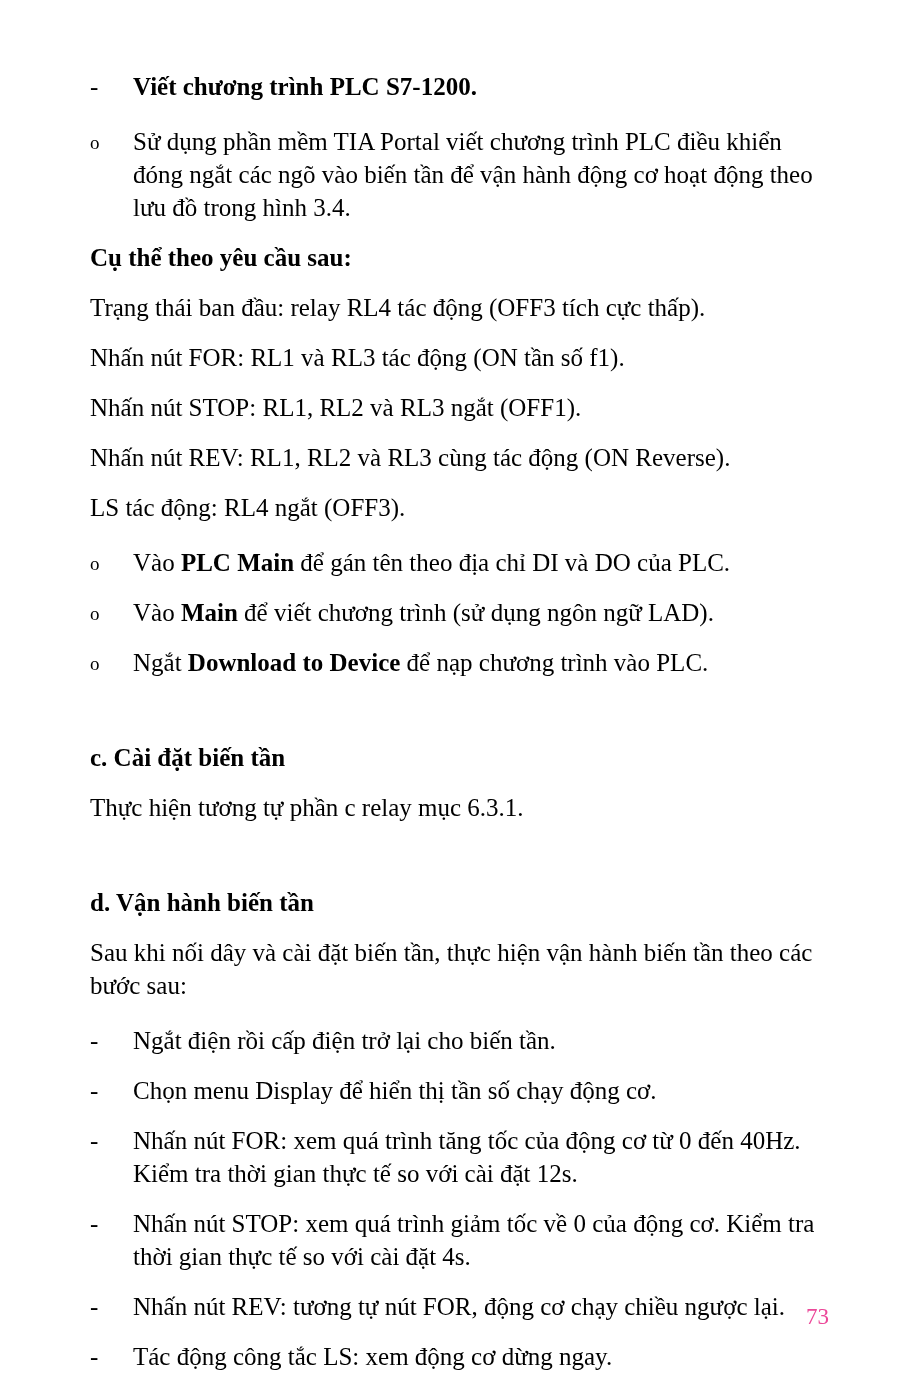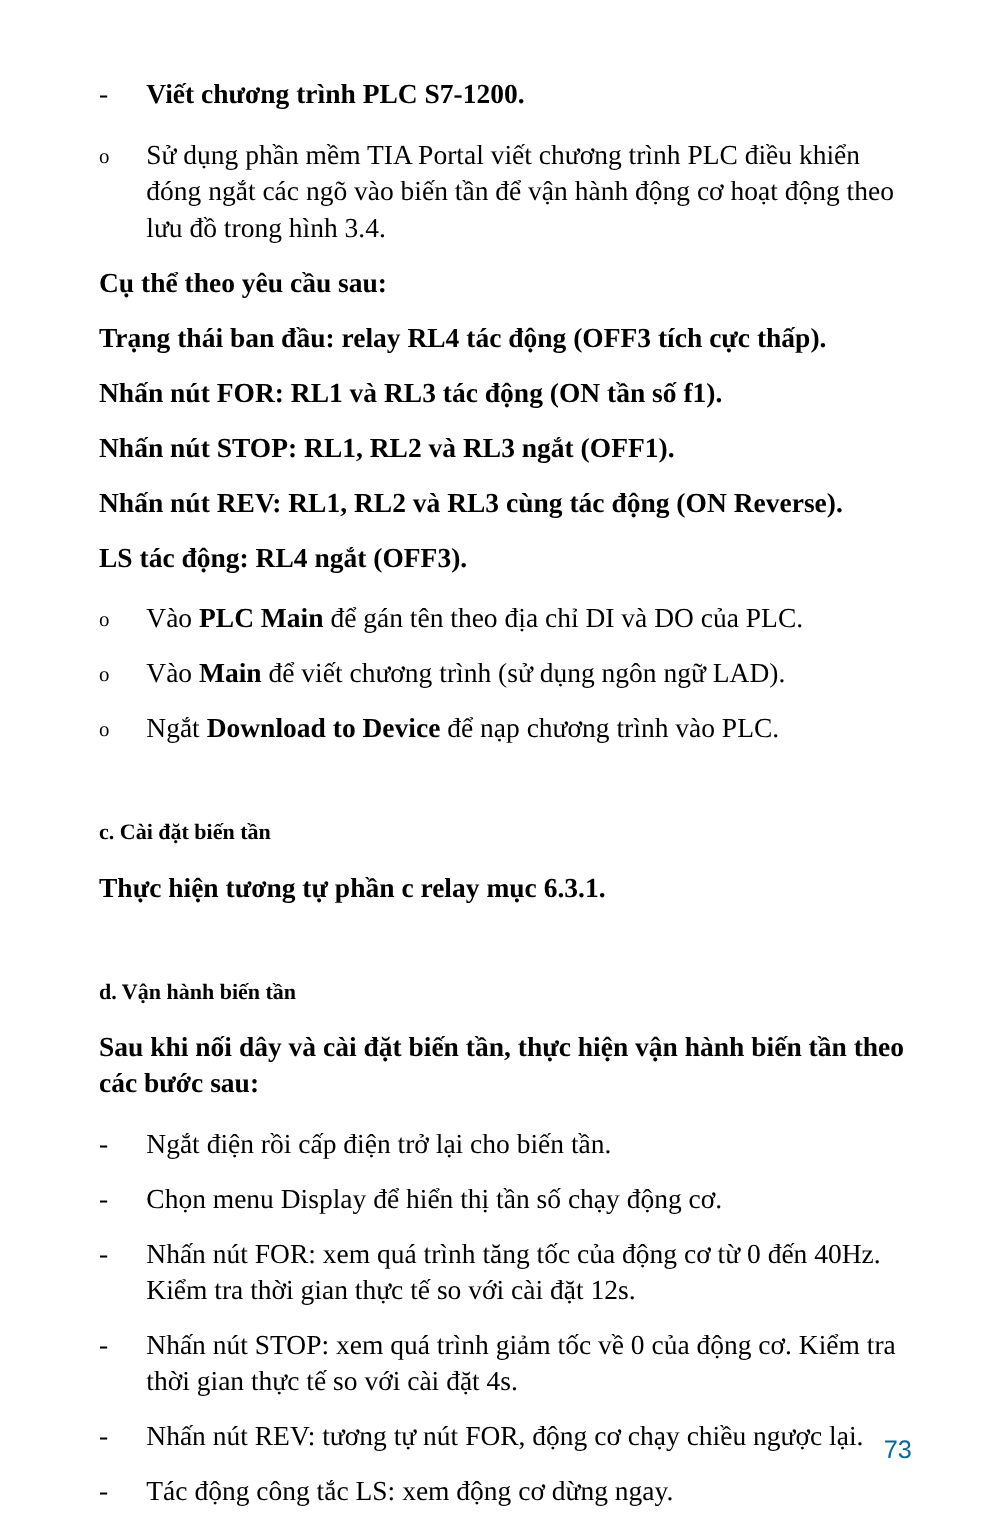--- a/index.html
+++ b/index.html
@@ -32,21 +32,20 @@
     width: 740px;
   }
 
   
   .para {
     font-size: 25px;
     line-height: 33px;
     margin: 0;
     padding: 0;
     text-align: left;
-    font-weight: bold;
   }
 
   
   .item {
     position: relative;
     padding-left: 43px;
     font-size: 25px;
     line-height: 33px;
   }
   .item .marker {
@@ -65,39 +64,39 @@
     font-size: 19px;
     line-height: 36px;
   }
   .item .body {
     display: block;
   }
 
   .bold { font-weight: bold; }
 
   .heading {
-    font-size: 20px;
+    font-size: 25px;
     line-height: 33px;
     font-weight: bold;
     margin: 0;
   }
 
   
   .gap-sm  { height: 17px; }
   .gap-md  { height: 22px; }
   .gap-xl  { height: 62px; }
 
   .page-number {
     position: absolute;
     right: 86px;
     bottom: 58px;
     font-size: 23px;
     line-height: 26px;
-    font-family: Liberation Sans, sans-serif;
-    color: #0369a1;
+    font-family: Liberation Serif, serif;
+    color: #ec4899;
   }
 </style>
 </head>
 <body>
 
 <div class="page">
   <div class="content">
 
     <div class="item">
       <span class="marker dash">-</span>

